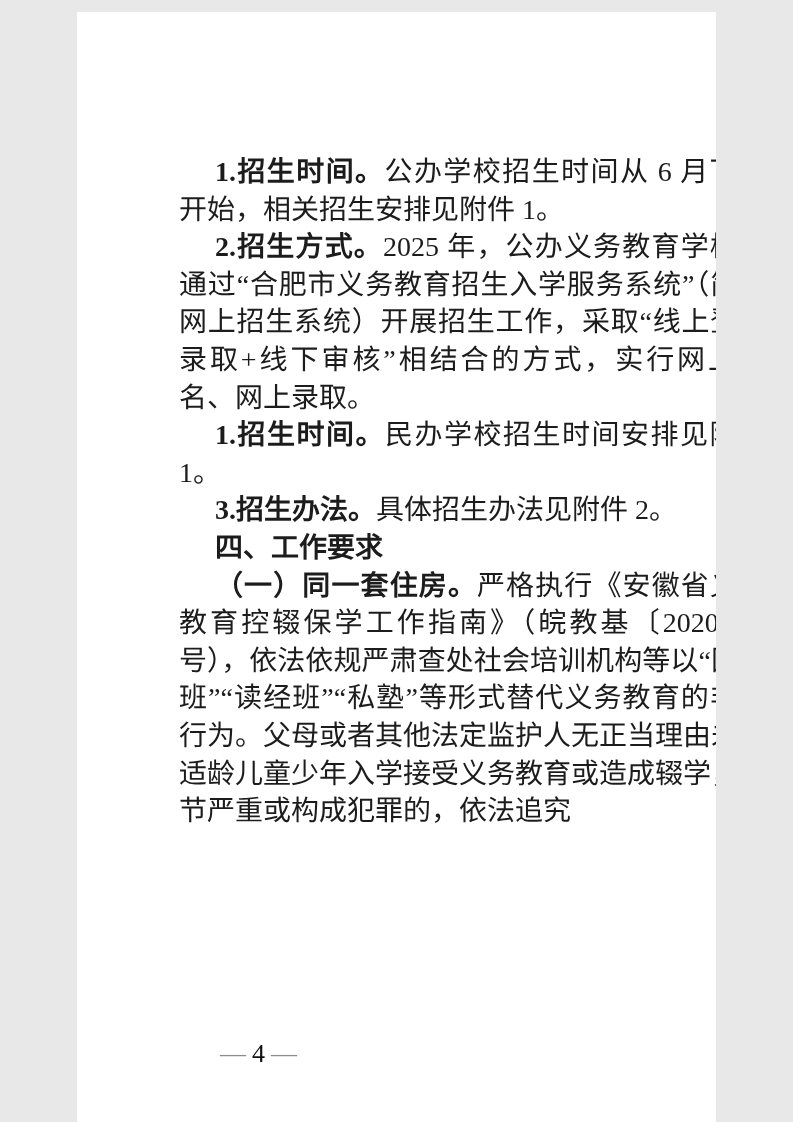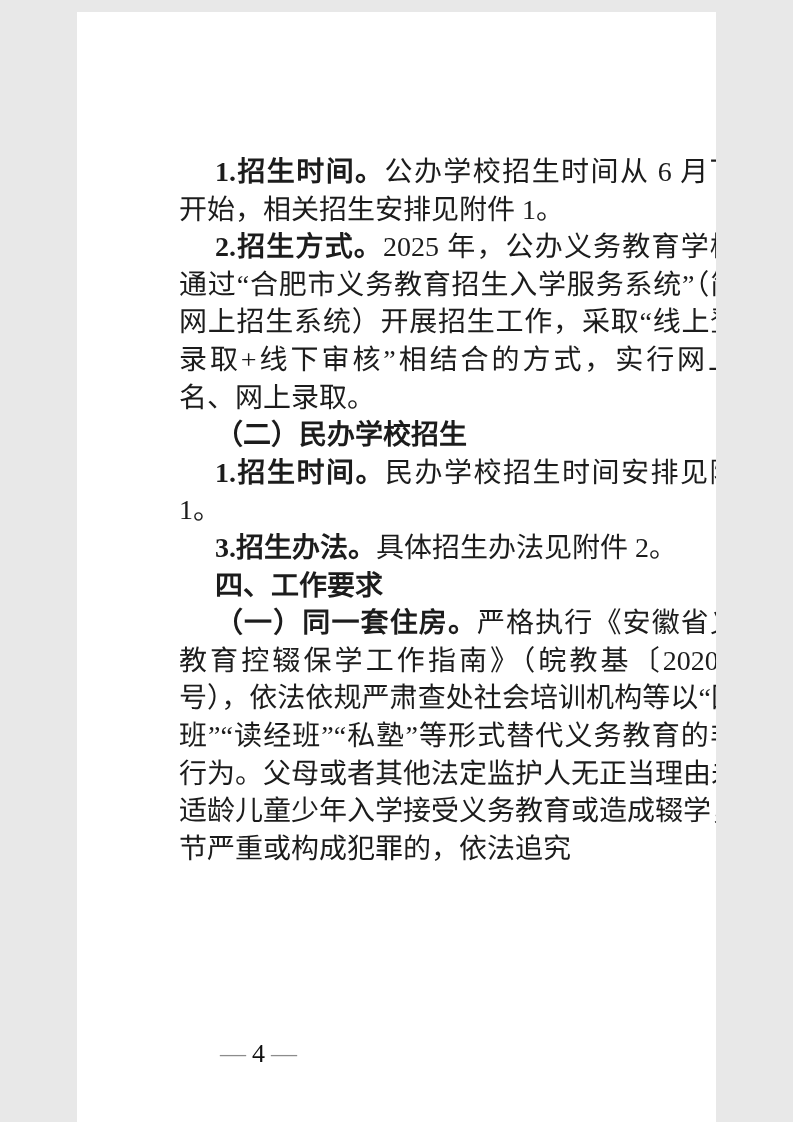--- a/index.html
+++ b/index.html
@@ -64,21 +64,20 @@
 <div class="page">
 
   <div class="doc-body">
 
     <p class="para"><b class="lead">1.招生时间。</b><span>公办学校招生时间从 6 月下旬开始，相关招生安排见附件 1。</span></p>
 
     <p class="para"><b class="lead">2.招生方式。</b><span>2025 年，公办义务教育学校须通过“合肥市义务教育招生入学服务系统”（简称网上招生系统）开展招生工作，采取“线上登记录取+线下审核”相结合的方式，实行网上报名、网上录取。</span></p>
 
 
 
-    <p class="h2">（二）民办学校招生</p>
 
     <p class="para"><b class="lead">1.招生时间。</b><span>民办学校招生时间安排见附件 1。</span></p>
 
 
     <p class="para"><b class="lead">3.招生办法。</b><span>具体招生办法见附件 2。</span></p>
 
     <p class="h1">四、工作要求</p>
 
     <p class="para"><b class="lead">（一）同一套住房。</b><span>严格执行《安徽省义务教育控辍保学工作指南》（皖教基〔2020〕6 号），依法依规严肃查处社会培训机构等以“国学班”“读经班”“私塾”等形式替代义务教育的非法行为。父母或者其他法定监护人无正当理由未送适龄儿童少年入学接受义务教育或造成辍学，情节严重或构成犯罪的，依法追究</span></p>
 

